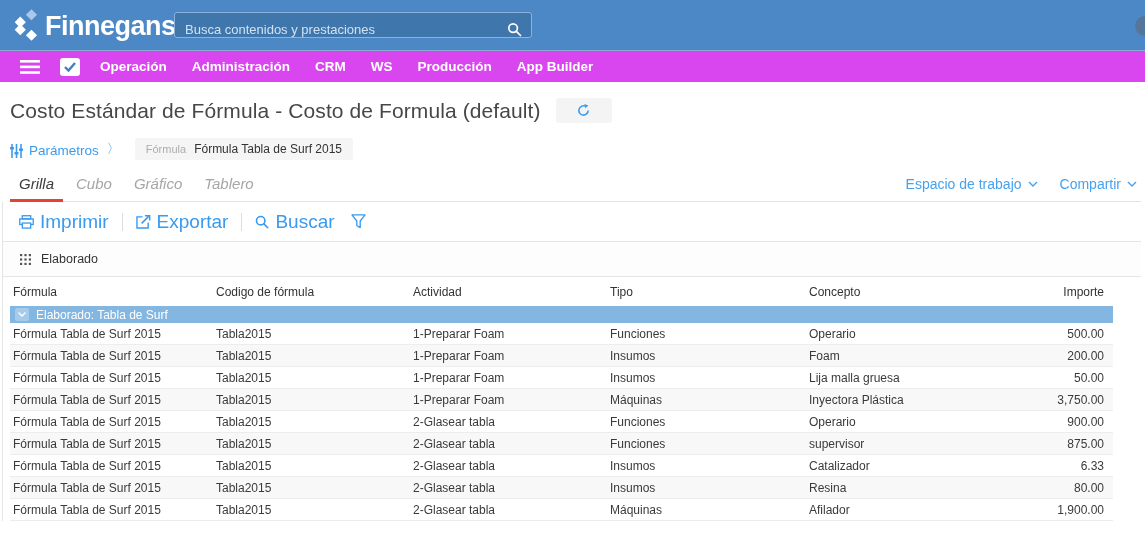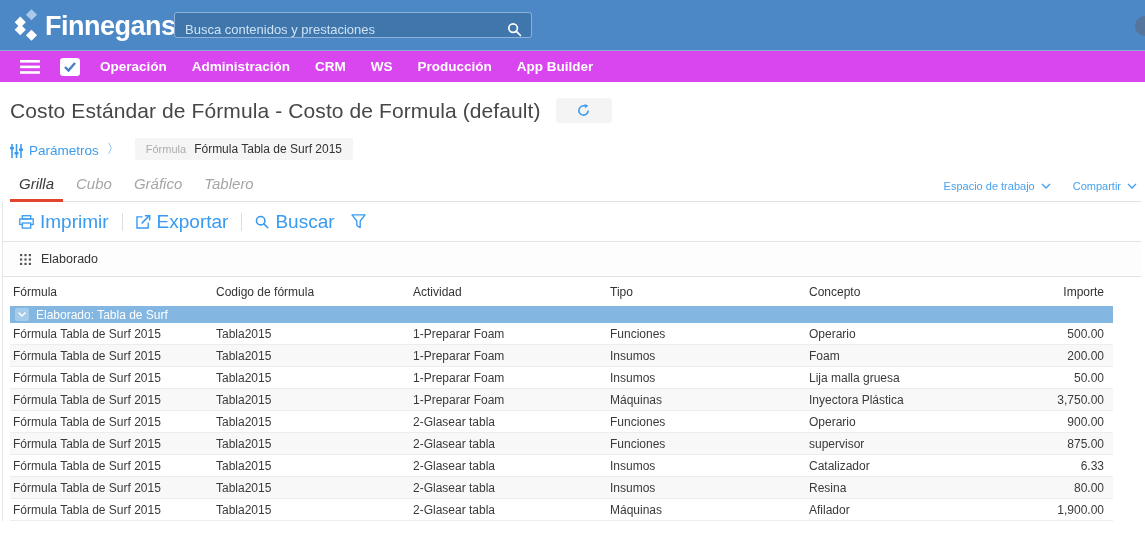--- a/index.html
+++ b/index.html
@@ -47,21 +47,21 @@
   
   .tabs-row { position:relative; margin:13px 4px 0 10px; border-bottom:1px solid #e2e2e2;
               display:flex; align-items:flex-end; height:29px; }
   .tab { position:relative; font-size:15px; color:#a6a6a6; padding:0 9px 9px 9px;
          margin-right:4px; cursor:pointer;font-style:italic; }
   .tab.active { color:#3c3c3c; }
   .tab.active::after { content:""; position:absolute; left:0; right:0; bottom:-1px;
          height:3px; background:#e2442f; }
   .right-links { position:absolute; right:4px; bottom:9px; display:flex; gap:22px; }
   .right-link { display:flex; align-items:center; gap:6px; color:#47a2ee;
-                font-size:11px; cursor:pointer; }
+                font-size:14px; cursor:pointer; }
 
   
   .panel { margin:0 4px 0 2px; border-left:1px solid #e5e5e5; }
   .toolbar { height:39px; display:flex; align-items:center; padding-left:16px; }
   .tool-btn { display:flex; align-items:center; gap:6px; background:none; border:none;
               color:#389af0; font-size:19px; cursor:pointer; font-family:inherit; }
   .tool-sep { width:1px; height:18px; background:#ddd; margin:0 13px; }
   .filter-btn { margin-left:16px; background:none; border:none; cursor:pointer;
                 display:flex; align-items:center; }
   .section-band { height:36px; border-top:1px solid #e4e4e4; border-bottom:1px solid #e4e4e4;

